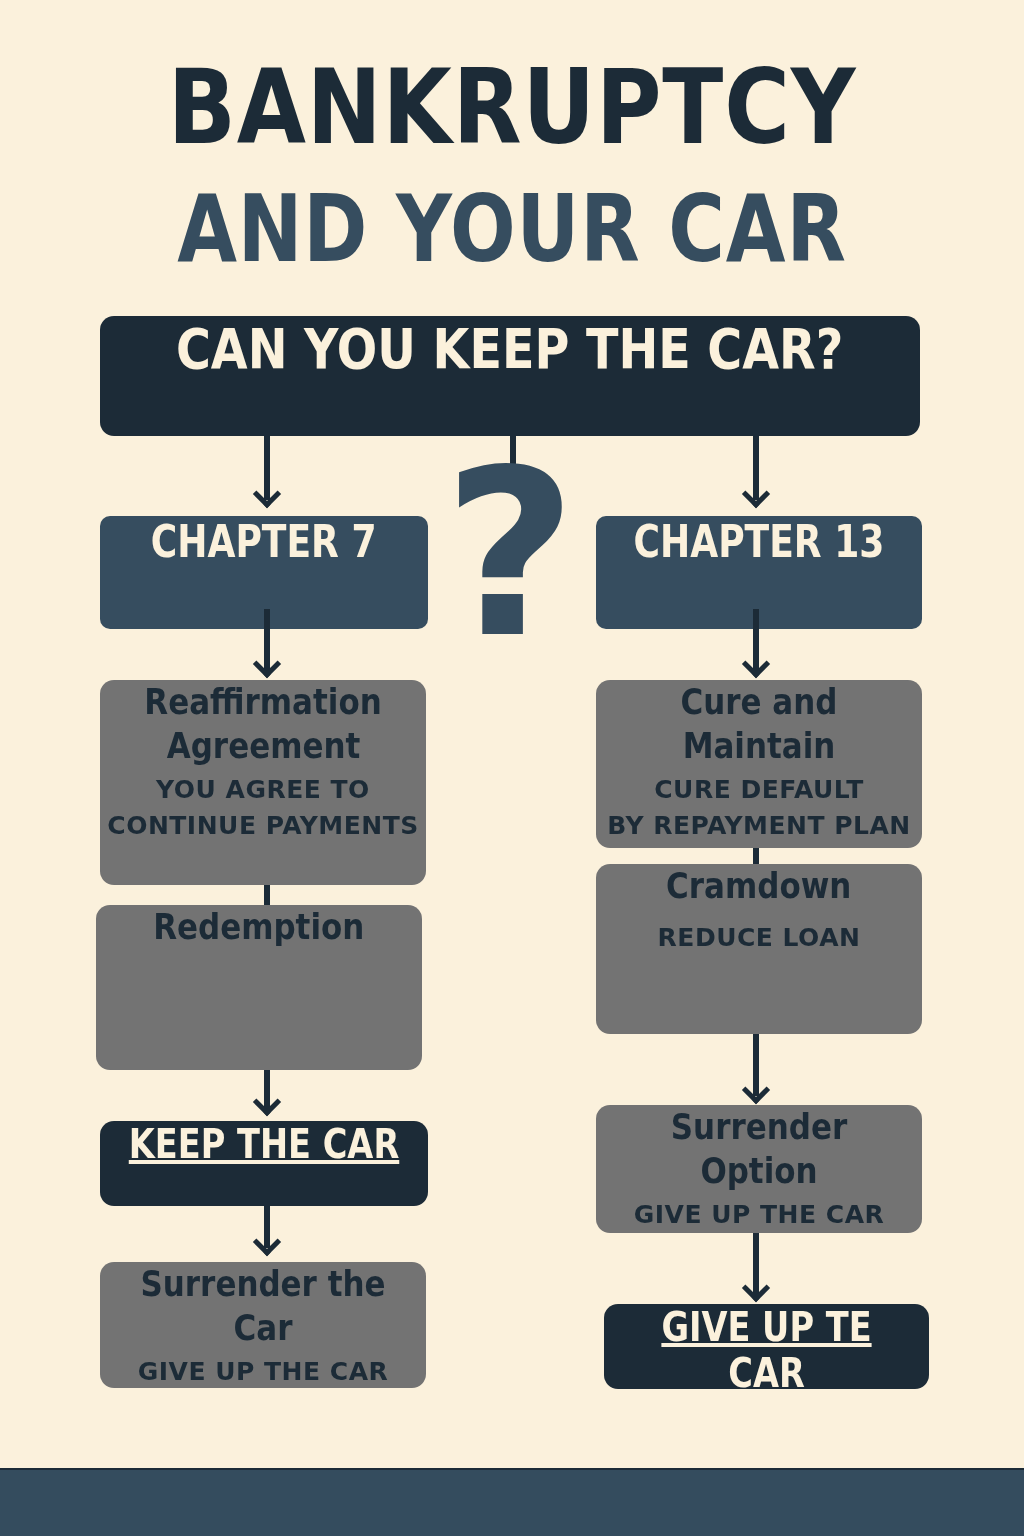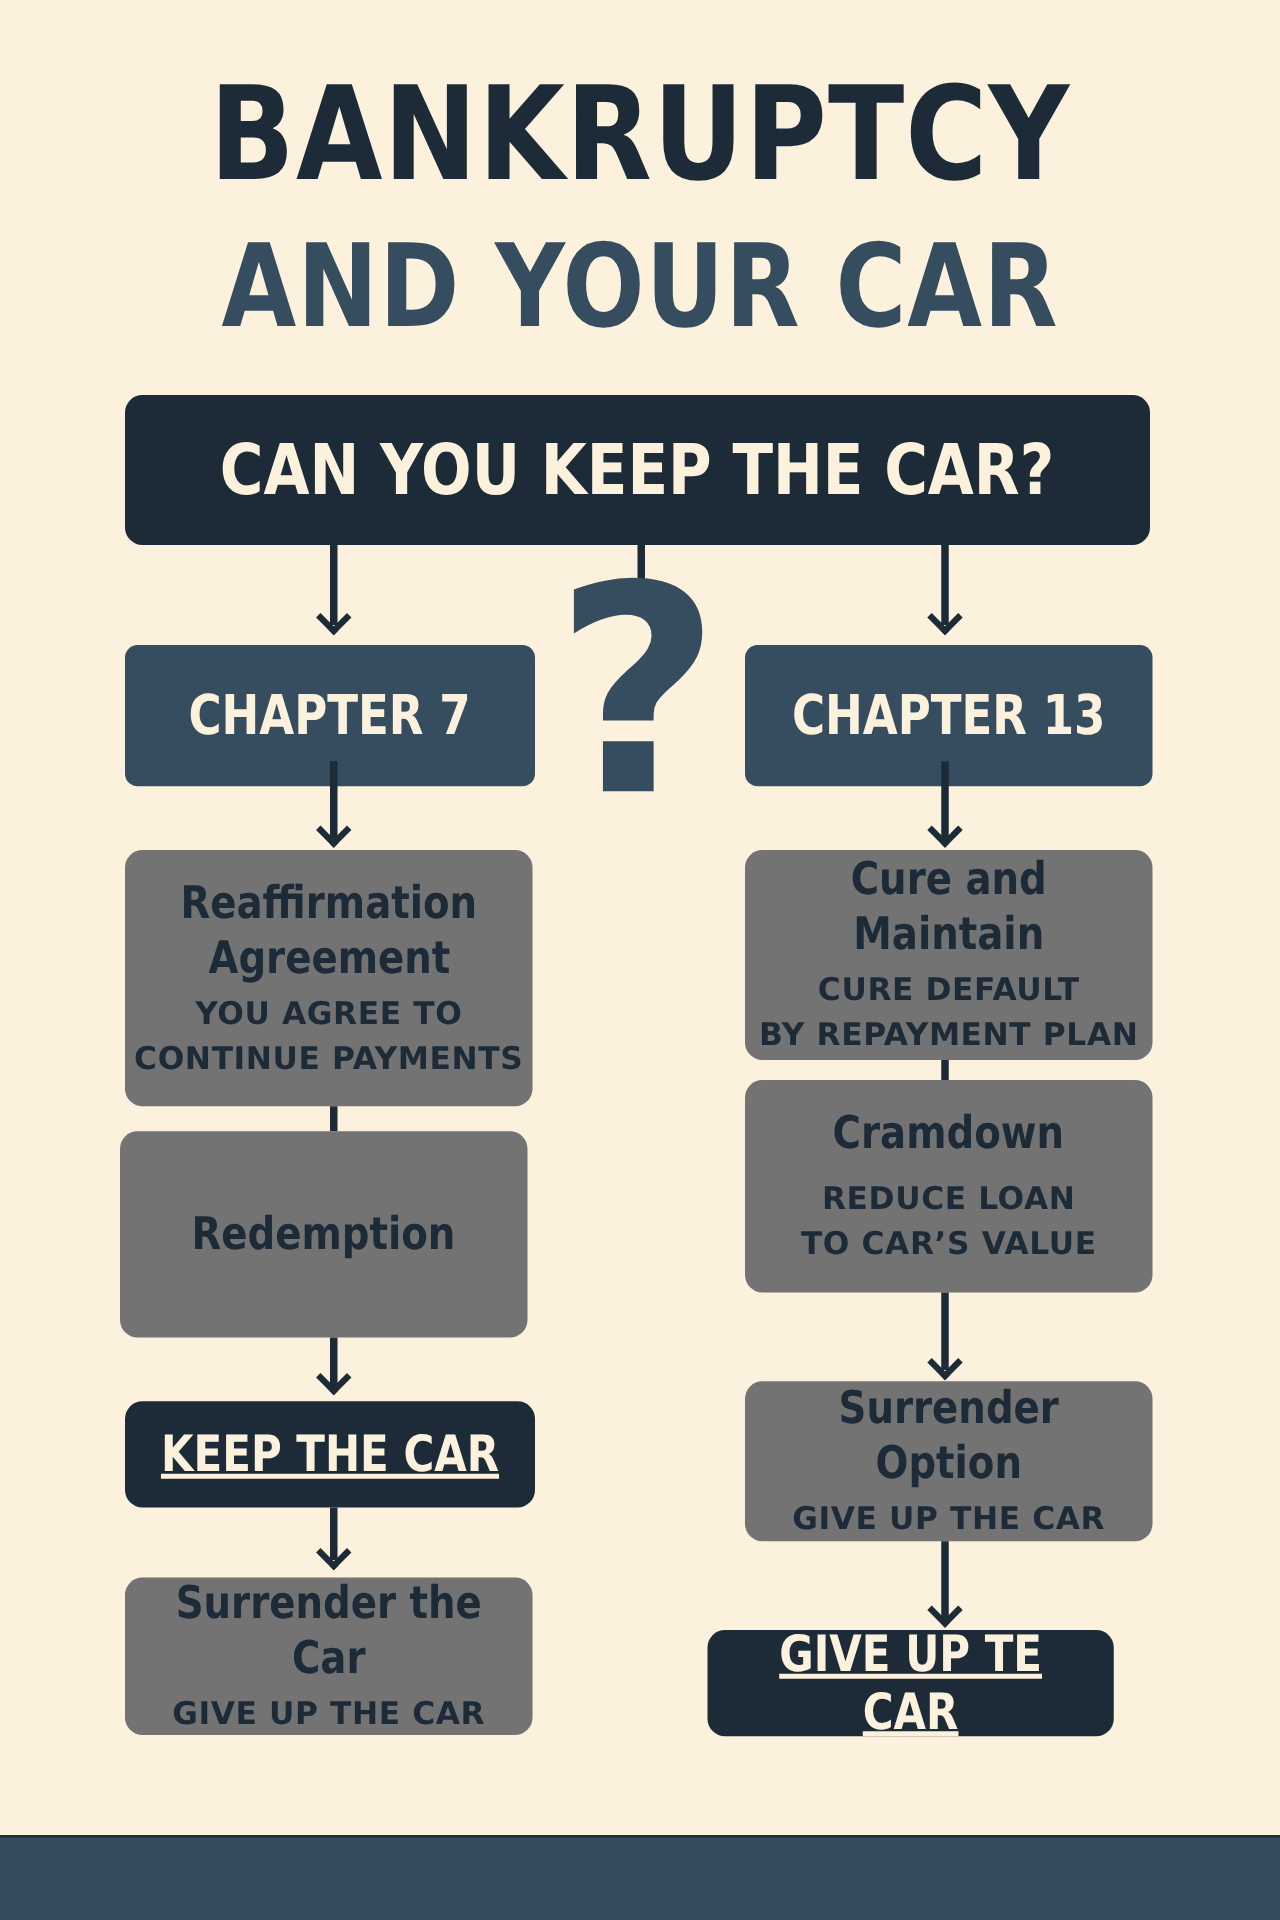--- a/index.html
+++ b/index.html
@@ -15,21 +15,21 @@
     font-size:104px; line-height:110px; color:#1c2b37;
     transform:scaleX(0.86); letter-spacing:1px;
   }
   .title2 {
     left:0; width:1024px; top:180px; text-align:center;
     font-family:"DejaVu Sans", sans-serif; font-weight:bold;
     font-size:92px; line-height:100px; color:#364d5f;
     transform:scaleX(0.84); letter-spacing:1px;
   }
   .box {
-    position:absolute; display:flex; flex-direction:column; align-items:center; justify-content:center;
+    position:absolute; display:flex; flex-direction:column; align-items:center; 
     text-align:center; box-sizing:border-box; border-radius:14px;
   }
   .dark { background:#1c2b37; color:#fbf1dc; }
   .slate { background:#364d5f; color:#fbf1dc; }
   .light { background:#737373; color:#1c2b37; }
   .question {
     left:100px; top:316px; width:820px; height:120px;
     font-family:"DejaVu Sans", sans-serif; font-weight:bold; font-size:56px;
   }
   .question span { display:inline-block; transform:scaleX(0.85); }
@@ -117,27 +117,26 @@
 
 <div class="box light" style="left:596px; top:680px; width:326px; height:168px;">
   <span class="opt-title">Cure and Maintain</span>
   <div class="opt-desc">CURE DEFAULT</div>
   <div class="opt-desc" style="margin-top:0">BY REPAYMENT PLAN</div>
 </div>
 <div class="line" style="left:753px; top:848px; height:16px;"></div>
 <div class="box light" style="left:596px; top:864px; width:326px; height:170px;">
   <span class="opt-title">Cramdown</span>
   <div class="opt-desc" style="margin-top:12px">REDUCE LOAN</div>
-  <div class="opt-desc" style="margin-top:0">TO CAR’S VALUE</div>
 </div>
 <div class="line" style="left:753px; top:1034px; height:62px;"></div>
 <div class="arrowhead" style="left:746px; top:1080px;"></div>
 <div class="box light" style="left:596px; top:1105px; width:326px; height:128px;">
   <span class="opt-title">Surrender Option</span>
   <div class="opt-desc">GIVE UP THE CAR</div>
 </div>
 <div class="line" style="left:753px; top:1233px; height:62px;"></div>
 <div class="arrowhead" style="left:746px; top:1278px;"></div>
-<div class="box dark result" style="left:566px; top:1304px; width:325px; height:85px;">
+<div class="box dark result" style="left:604px; top:1304px; width:325px; height:85px;">
   <span>GIVE UP TE CAR</span>
 </div>
 
 <div class="abs footer"></div>
 
 </body></html>

